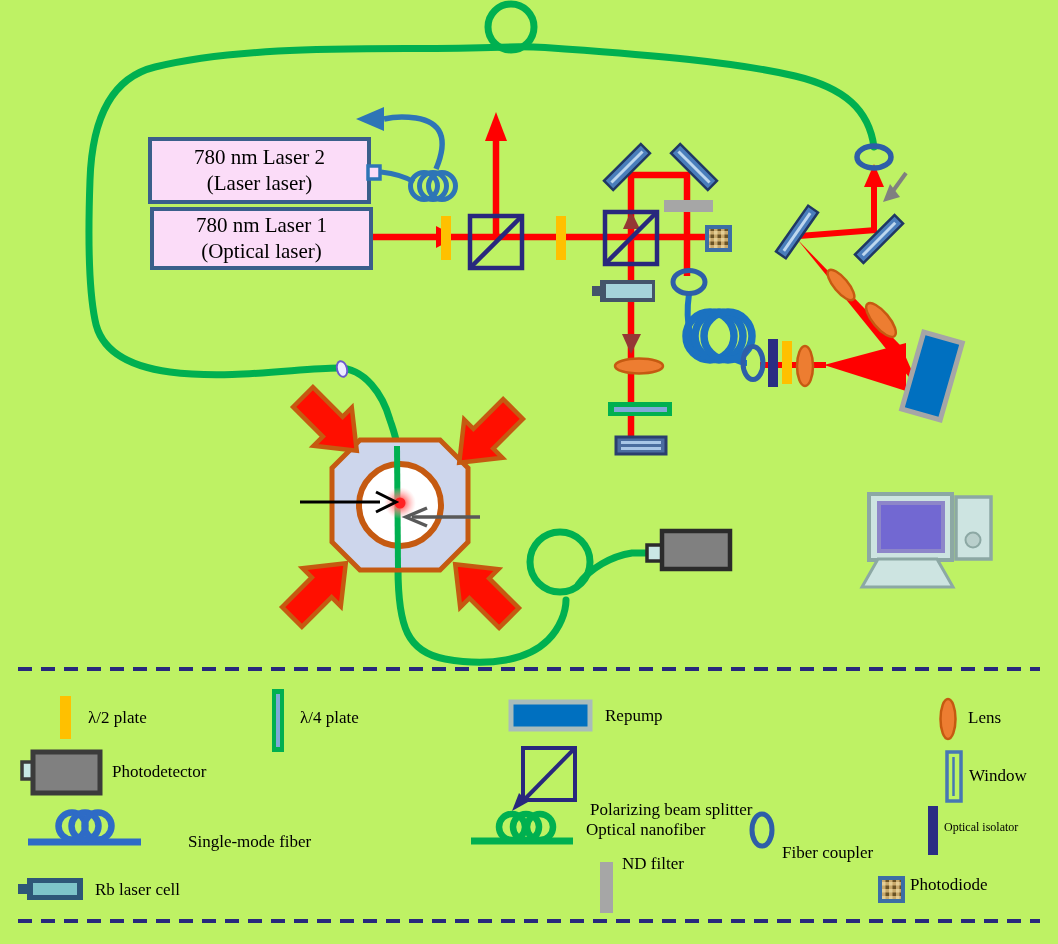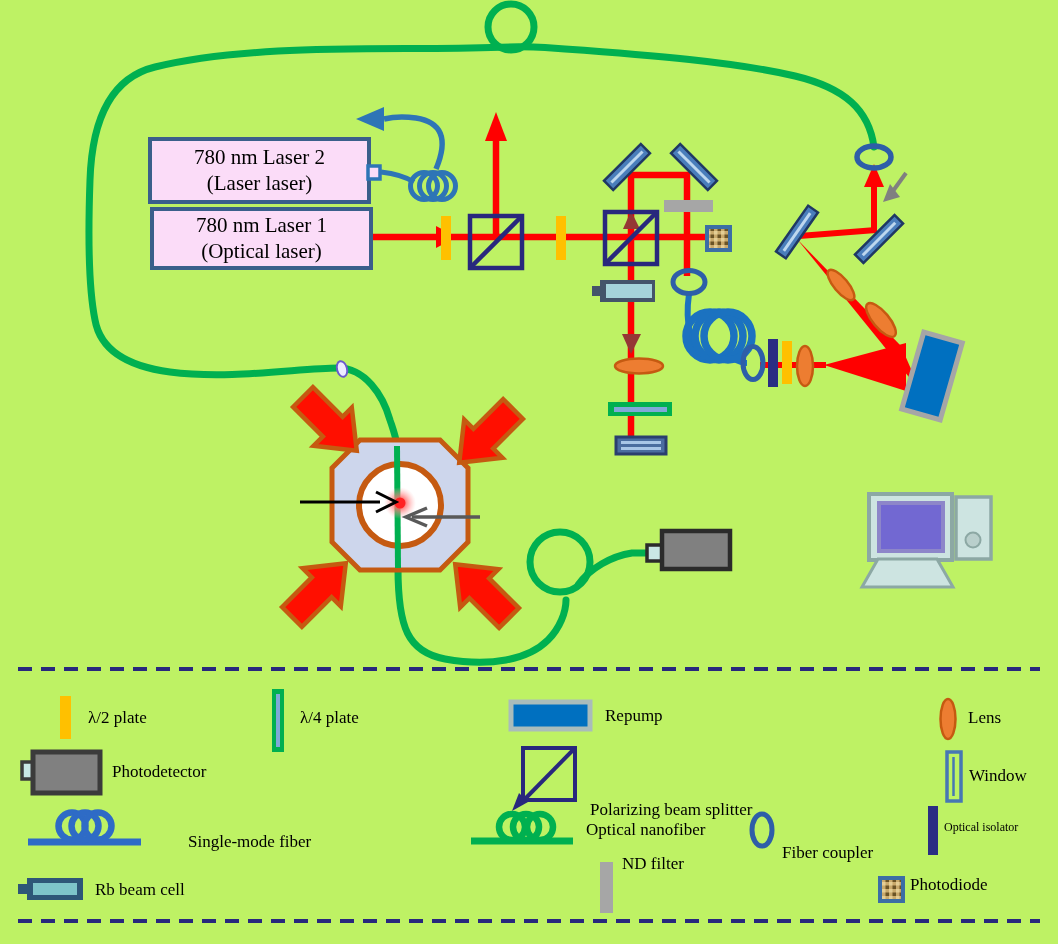--- a/index.html
+++ b/index.html
@@ -262,17 +262,17 @@
 
 <div class="leglabel" style="left:112px;top:762px;">Photodetector</div>
 <div class="leglabel" style="left:590px;top:764px;margin-top:36px;">Polarizing beam splitter</div>
 <div class="leglabel" style="left:969px;top:766px;">Window</div>
 
 <div class="leglabel" style="left:156px;top:832px;margin-left:32px;">Single-mode fiber</div>
 <div class="leglabel" style="left:586px;top:820px;">Optical nanofiber</div>
 <div class="leglabel" style="left:782px;top:802px;margin-top:41px;">Fiber coupler</div>
 <div class="leglabel" style="left:944px;top:820px;font-size:12px;">Optical isolator</div>
 
-<div class="leglabel" style="left:95px;top:880px;">Rb beam cell</div>
+<div class="leglabel" style="left:95px;top:880px;">Rb laser cell</div>
 <div class="leglabel" style="left:622px;top:854px;">ND filter</div>
 <div class="leglabel" style="left:910px;top:875px;">Photodiode</div>
 
 </div>
 
 </body></html>

